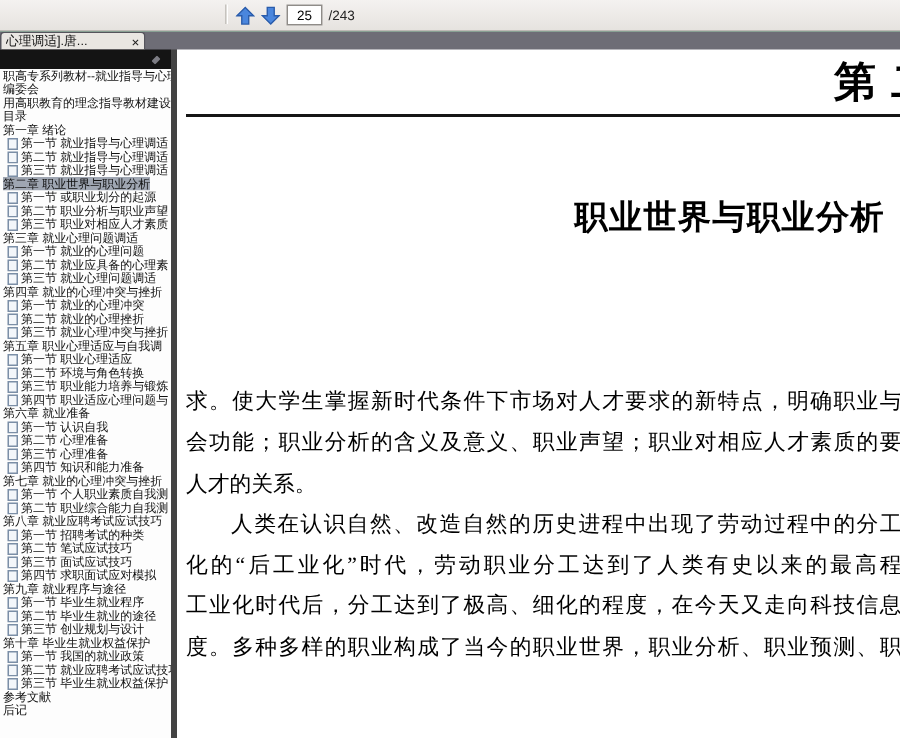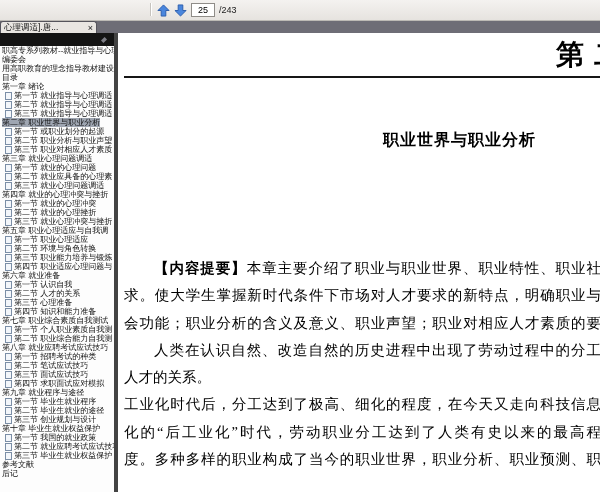--- a/index.html
+++ b/index.html
@@ -42,21 +42,21 @@
           margin-right:2px;flex:0 0 auto;}
   .toc-row.sel .toc-txt{background:#9fa6b2;}
   .splitter{position:absolute;top:33px;left:114px;width:4px;height:459px;background:#434343;cursor:col-resize;}
 
   
   .page{position:absolute;top:33px;left:118px;width:554px;height:459px;background:#ffffff;overflow:hidden;}
   .chapter-num{position:absolute;top:3px;right:12px;font-family:"Liberation Serif","DejaVu Serif",serif;
                font-size:28px;font-weight:600;letter-spacing:10px;margin-right:-10px;color:#000;}
   .chapter-rule{position:absolute;top:43px;left:6px;right:0;height:2px;background:#161616;}
   .chapter-title{position:absolute;top:97px;left:265px;font-family:"Liberation Sans","DejaVu Sans",sans-serif;
-                 font-weight:bold;font-size:16px;letter-spacing:1px;color:#000;white-space:nowrap;}
+                 font-weight:bold;font-size:22px;letter-spacing:1px;color:#000;white-space:nowrap;}
   .body-text{position:absolute;top:222px;left:6px;width:477px;
              font-family:"Liberation Serif","DejaVu Serif",serif;font-size:14.5px;color:#000;}
   .b-line{height:27.3px;line-height:27.3px;text-align:justify;text-align-last:justify;
           text-justify:inter-character;white-space:nowrap;overflow:hidden;}
   .b-line.indent{padding-left:30px;}
   .b-line.short{text-align-last:left;text-align:left;}
   .b-line b{font-family:"Liberation Sans","DejaVu Sans",sans-serif;font-weight:bold;}
 </style>
 </head>
 <body>
@@ -184,32 +184,32 @@
         </div>
         <div class="toc-row">
           <span class="toc-txt">第六章  就业准备</span>
         </div>
         <div class="toc-row sec">
           <span class="doc-ic"></span>
           <span class="toc-txt">第一节  认识自我</span>
         </div>
         <div class="toc-row sec">
           <span class="doc-ic"></span>
-          <span class="toc-txt">第二节  人才的关系</span>
+          <span class="toc-txt">第二节  心理准备</span>
         </div>
         <div class="toc-row sec">
           <span class="doc-ic"></span>
           <span class="toc-txt">第三节  心理准备</span>
         </div>
         <div class="toc-row sec">
           <span class="doc-ic"></span>
           <span class="toc-txt">第四节  知识和能力准备</span>
         </div>
         <div class="toc-row">
-          <span class="toc-txt">第七章  职业综合素质自我测试</span>
+          <span class="toc-txt">第七章  就业的心理冲突与挫折</span>
         </div>
         <div class="toc-row sec">
           <span class="doc-ic"></span>
           <span class="toc-txt">第一节  个人职业素质自我测</span>
         </div>
         <div class="toc-row sec">
           <span class="doc-ic"></span>
           <span class="toc-txt">第二节  职业综合能力自我测</span>
         </div>
         <div class="toc-row">
@@ -269,24 +269,23 @@
         </div>
       </div>
   </div>
   <div class="splitter"></div>
 
   <div class="page">
     <div class="chapter-num">第二章</div>
     <div class="chapter-rule"></div>
     <div class="chapter-title">职业世界与职业分析</div>
     <div class="body-text" id="bodyText">
-        <div class="b-line indent"><b>【内容提要】</b>本章主要介绍了职业与职业世界、职业特性、职业社</div>
         <div class="b-line">求。使大学生掌握新时代条件下市场对人才要求的新特点，明确职业与</div>
         <div class="b-line">会功能；职业分析的含义及意义、职业声望；职业对相应人才素质的要</div>
+        <div class="b-line short">人才的关系。</div>
         <div class="b-line indent">人类在认识自然、改造自然的历史进程中出现了劳动过程中的分工</div>
-        <div class="b-line short">人才的关系。</div>
+        <div class="b-line">化的“后工业化”时代，劳动职业分工达到了人类有史以来的最高程</div>
         <div class="b-line">工业化时代后，分工达到了极高、细化的程度，在今天又走向科技信息</div>
-        <div class="b-line">化的“后工业化”时代，劳动职业分工达到了人类有史以来的最高程</div>
         <div class="b-line">度。多种多样的职业构成了当今的职业世界，职业分析、职业预测、职</div>
       </div>
   </div>
 
 </div>
 
 </body></html>

